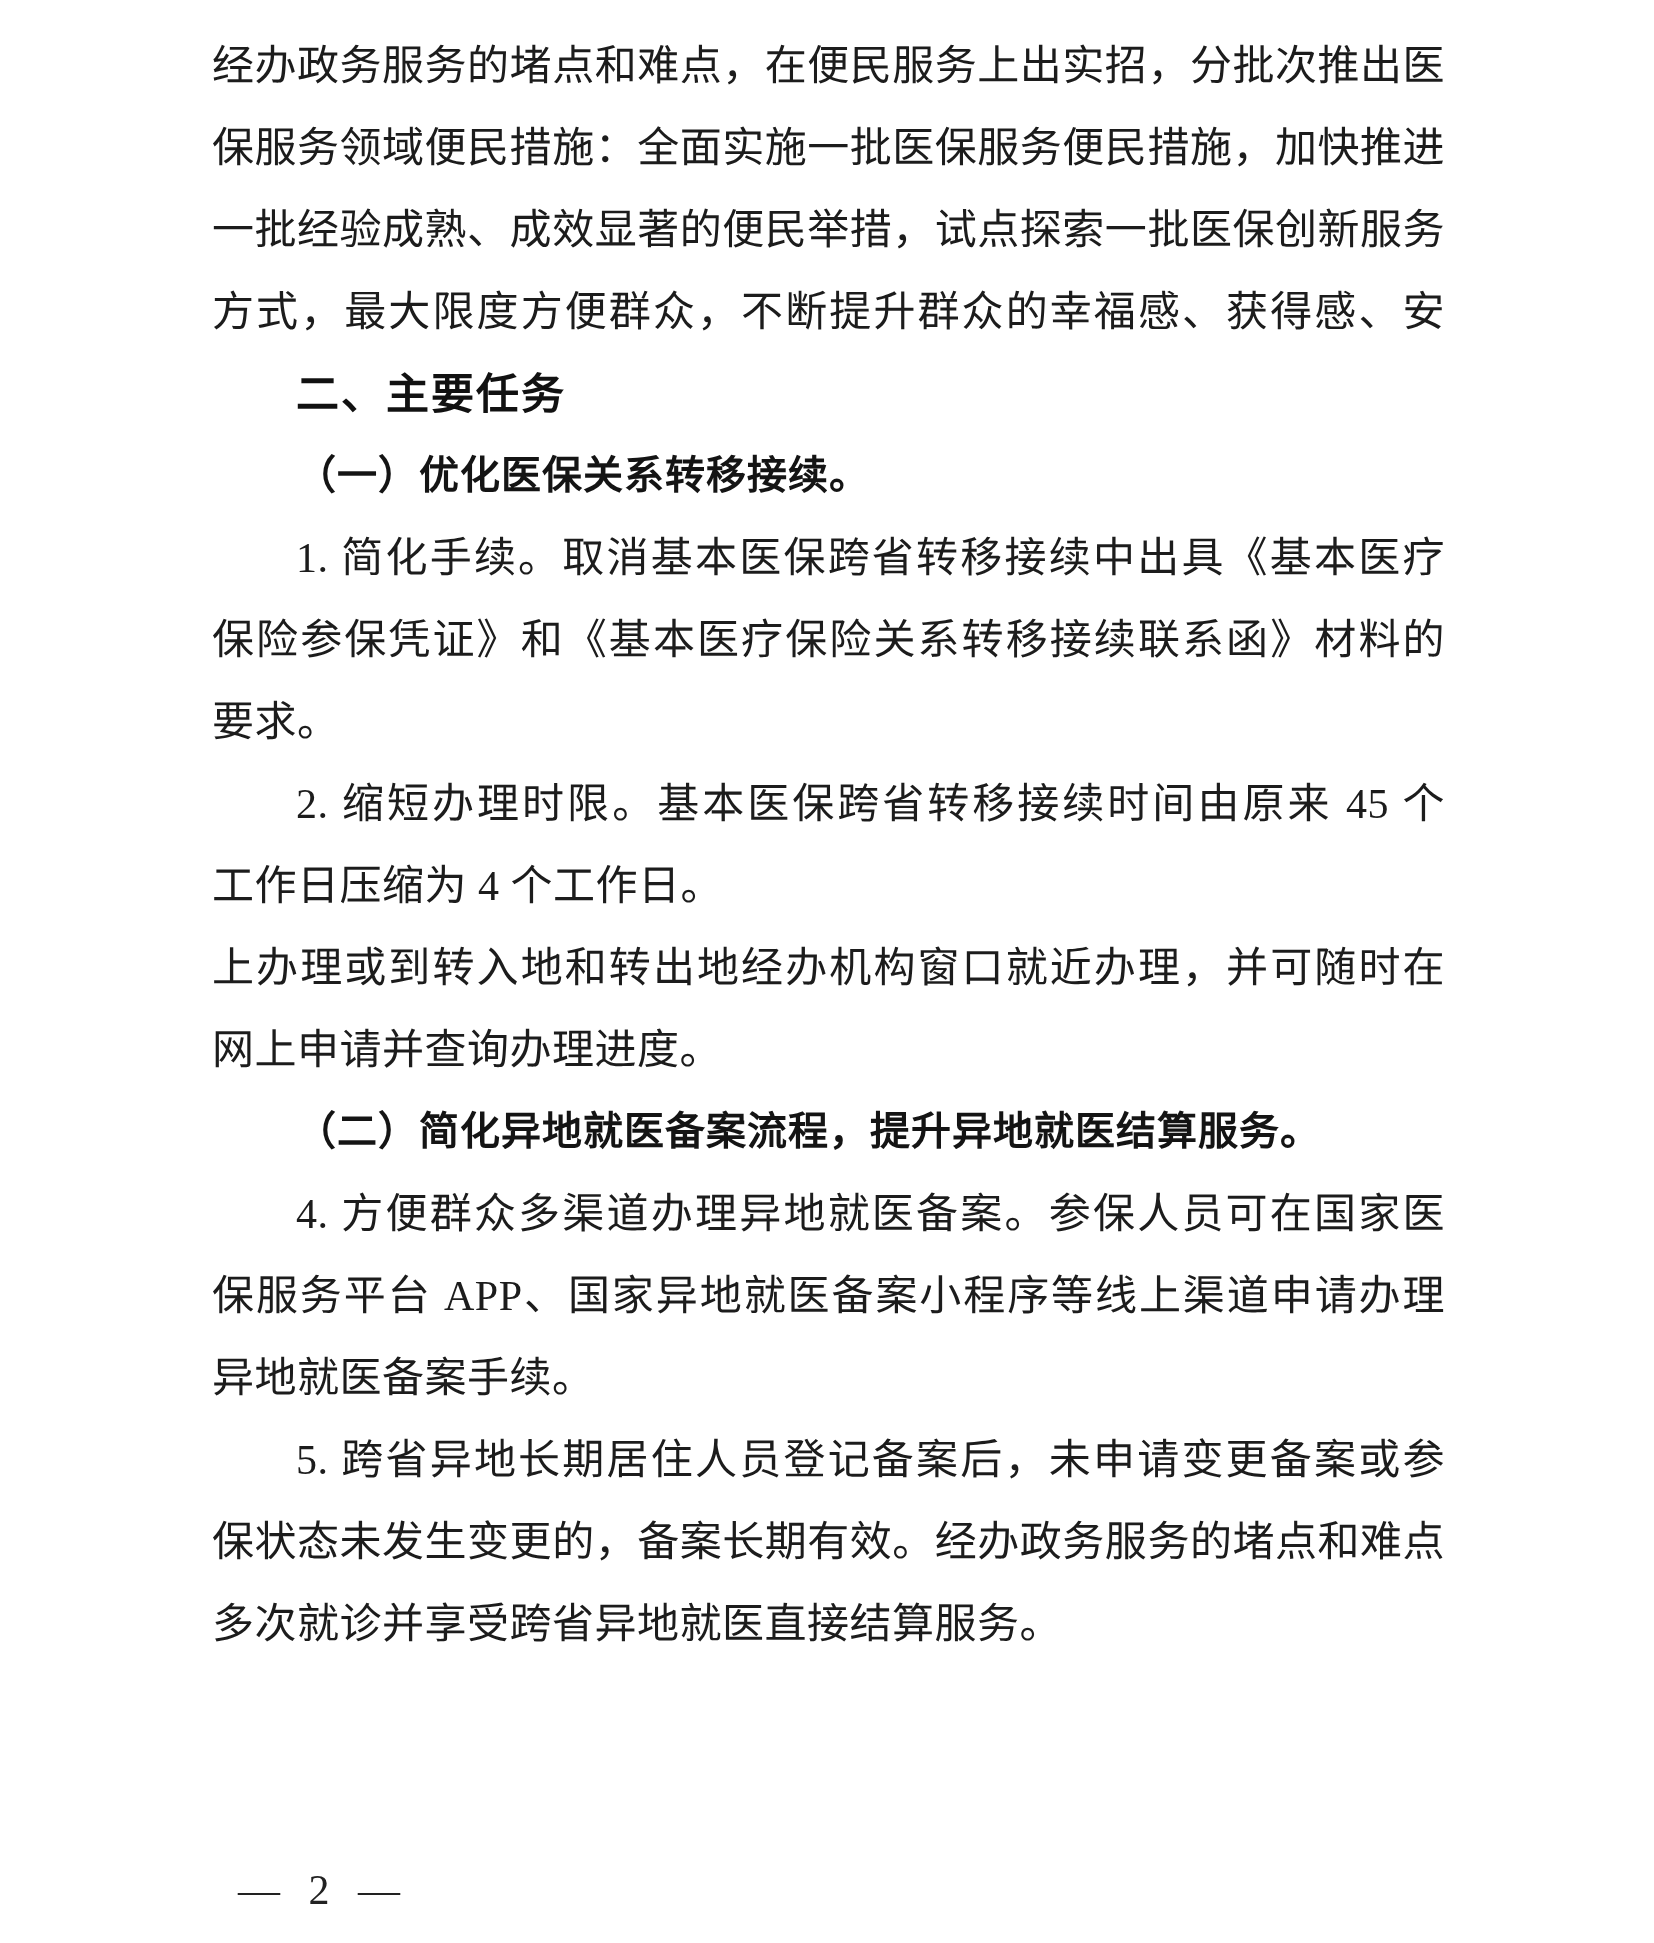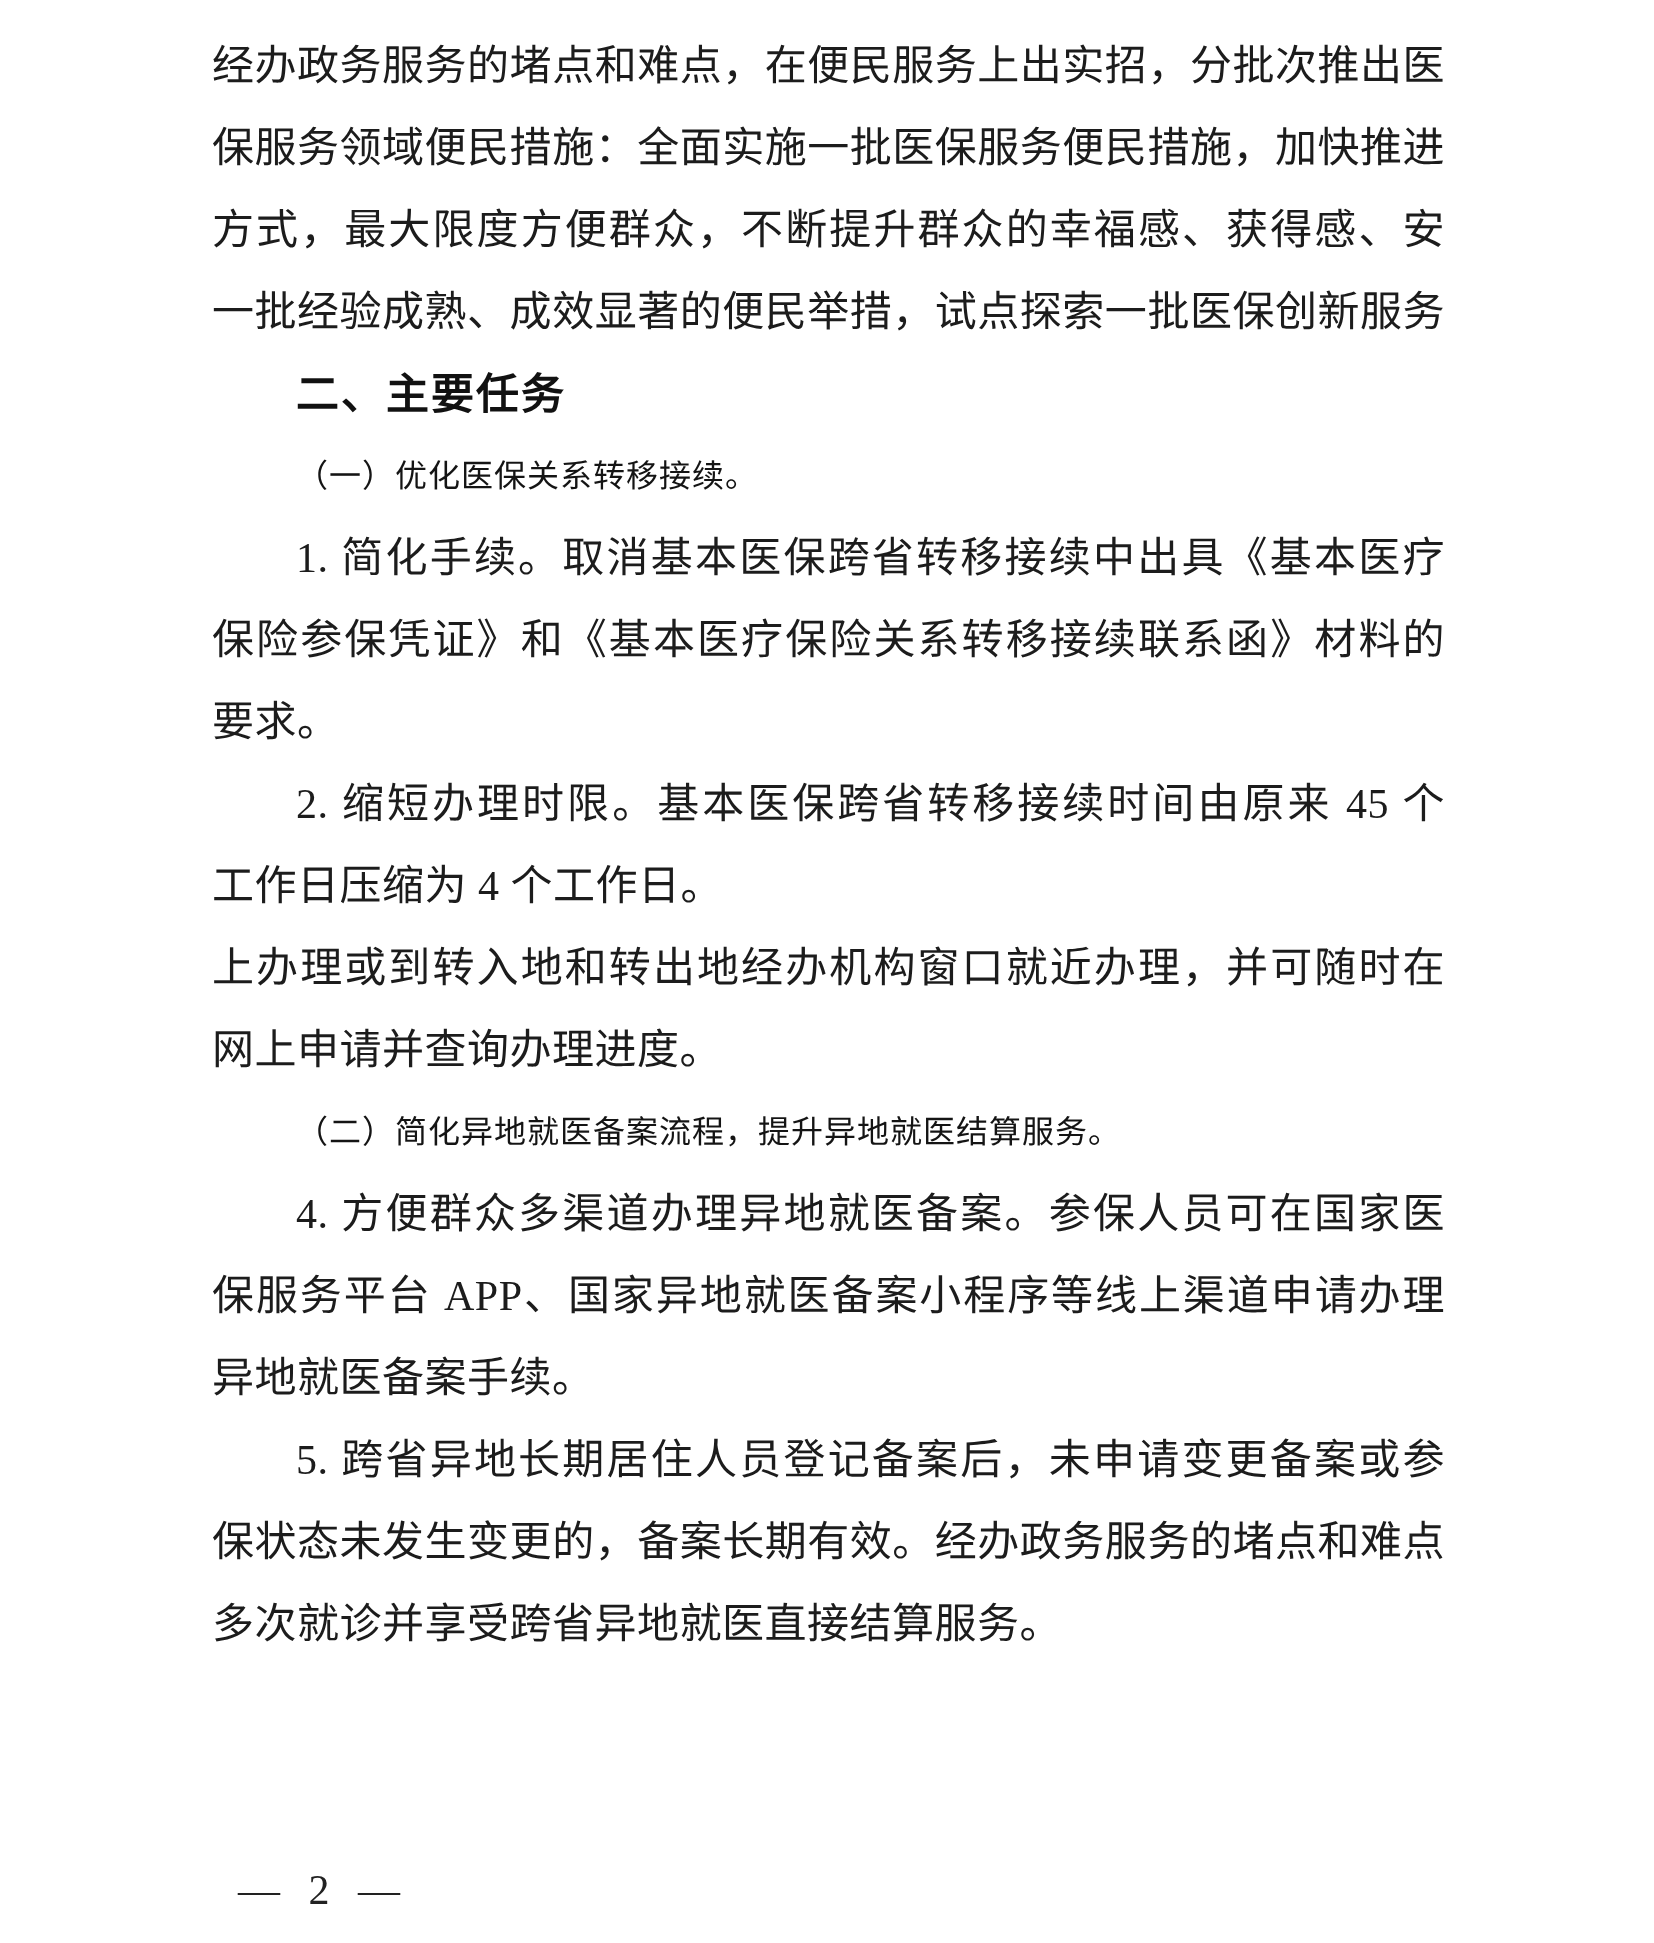--- a/index.html
+++ b/index.html
@@ -38,22 +38,22 @@
     text-indent: 84px;
   }
   .line.h-sans {
     font-family: "Liberation Sans", "DejaVu Sans", sans-serif;
     font-weight: 700;
     font-size: 43px;
     letter-spacing: 2px;
     color: #111111;
   }
   .line.h-serif {
-    font-weight: 400;
-    font-size: 32px;
+    font-weight: 700;
+    font-size: 40px;
     letter-spacing: 1px;
     color: #141414;
   }
   .footer {
     position: absolute;
     left: 238px;
     top: 1849px;
     font-size: 42px;
     line-height: 82px;
     letter-spacing: 4px;
@@ -61,22 +61,22 @@
     color: #222222;
   }
 </style>
 </head>
 <body>
 
 <div class="page">
   <div class="text-block">
     <div class="line fill">经办政务服务的堵点和难点，在便民服务上出实招，分批次推出医</div>
     <div class="line fill">保服务领域便民措施：全面实施一批医保服务便民措施，加快推进</div>
+    <div class="line fill">一批经验成熟、成效显著的便民举措，试点探索一批医保创新服务</div>
     <div class="line fill">方式，最大限度方便群众，不断提升群众的幸福感、获得感、安</div>
-    <div class="line fill">一批经验成熟、成效显著的便民举措，试点探索一批医保创新服务</div>
     <div class="line indent h-sans">二、主要任务</div>
     <div class="line indent h-serif">（一）优化医保关系转移接续。</div>
     <div class="line indent fill">1. 简化手续。取消基本医保跨省转移接续中出具《基本医疗</div>
     <div class="line fill">保险参保凭证》和《基本医疗保险关系转移接续联系函》材料的</div>
     <div class="line">要求。</div>
     <div class="line indent fill">2. 缩短办理时限。基本医保跨省转移接续时间由原来 45 个</div>
     <div class="line">工作日压缩为 4 个工作日。</div>
     <div class="line fill">上办理或到转入地和转出地经办机构窗口就近办理，并可随时在</div>
     <div class="line">网上申请并查询办理进度。</div>
     <div class="line indent h-serif">（二）简化异地就医备案流程，提升异地就医结算服务。</div>

